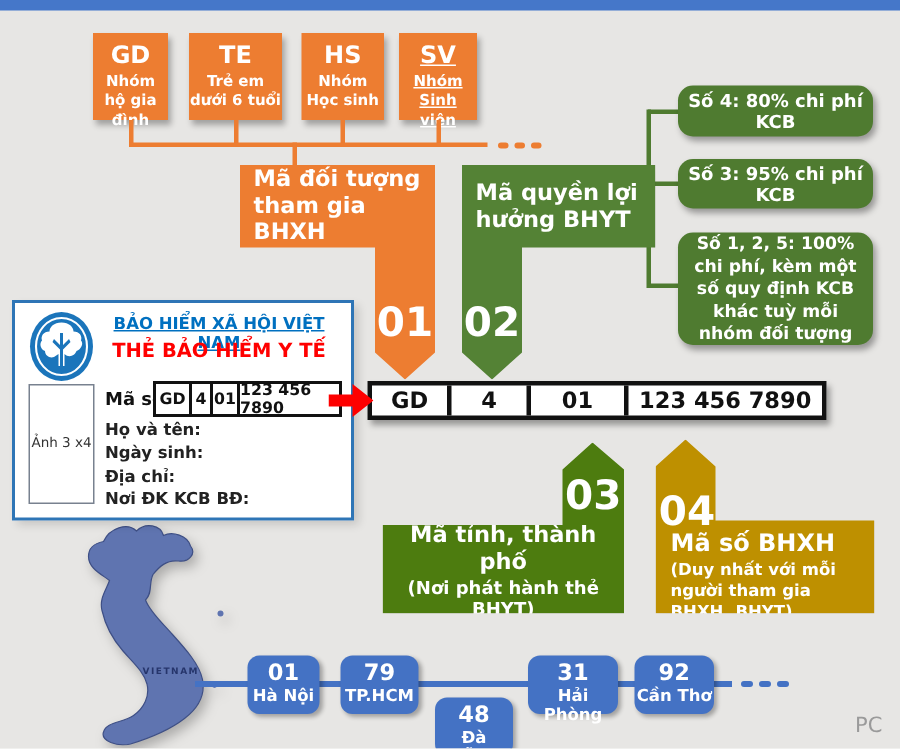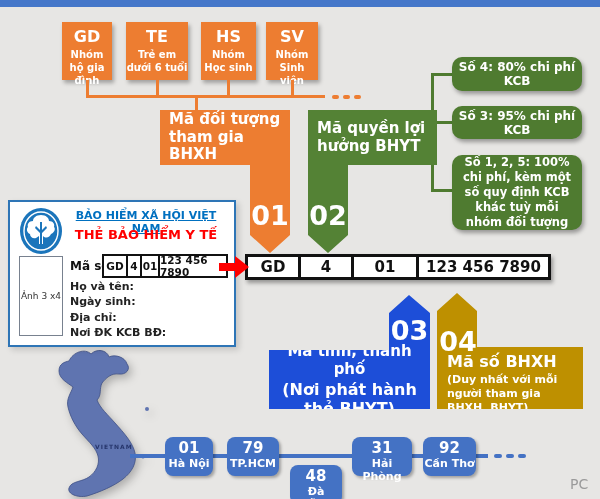--- a/index.html
+++ b/index.html
@@ -9,21 +9,21 @@
   }
   .abs{position:absolute;}
   
   .topbar{left:0;top:0;width:600px;height:7px;background:#4577c9;}
   
   .gbox{top:22px;height:58px;background:#ed7d31;color:#fff;text-align:center;
         box-shadow:2px 3px 4px rgba(0,0,0,.3);}
   .gbox .code{display:block;font-weight:bold;font-size:16px;margin-top:5px;}
   .gbox .desc{display:block;font-weight:bold;font-size:10px;line-height:1.3;margin-top:2px;}
   .g0{left:62px;width:50px;} .g1{left:126px;width:62px;}
-  .g2{left:201px;width:55px;} .g3{left:266px;width:52px;}
+  .g2{left:201px;width:55px;} .g3{left:266px;width:52px;text-decoration:underline;}
   .oline{background:#ed7d31;}
   .stub{width:3px;height:17px;top:80px;}
   .hline{left:86px;top:95px;width:239px;height:3px;}
   .dropline{left:195px;top:95px;width:3px;height:15px;}
   .odot{width:7px;height:4px;top:95px;border-radius:2px;background:#ed7d31;}
   
   .arrow01{left:160px;top:110px;width:130px;height:143px;background:#ed7d31;
     clip-path:polygon(0 0,130px 0,130px 125px,110px 143px,90px 125px,90px 55px,0 55px);
     filter:drop-shadow(2px 3px 3px rgba(0,0,0,.35));color:#fff;}
   .arrow02{left:308px;top:110px;width:129px;height:143px;background:#548235;
@@ -64,28 +64,28 @@
     line-height:15.3px;}
   
   .redarrow{left:219px;top:256px;width:30px;height:22px;z-index:4;}
   
   .codebar{left:245px;top:254px;width:306px;height:26px;background:#fff;border:3px solid #111;
     display:flex;box-sizing:border-box;box-shadow:2px 3px 4px rgba(0,0,0,.35);z-index:3;}
   .codebar .cell{display:flex;align-items:center;justify-content:center;font-weight:bold;
     font-size:15px;color:#111;border-right:3px solid #111;box-sizing:border-box;}
   .k0{width:53px;} .k1{width:53px;} .k2{width:65px;} .k3{flex:1;border-right:none !important;}
   
-  .arrow03{left:269px;top:295px;width:161px;height:114px;background:#1d4ed8;color:#fff;
+  .arrow03{left:255px;top:295px;width:161px;height:114px;background:#4d7c0f;color:#fff;
     clip-path:polygon(140px 0,161px 18px,161px 114px,0 114px,0 55px,120px 55px,120px 18px);
     filter:drop-shadow(2px 3px 3px rgba(0,0,0,.35));z-index:2;}
   .n03{left:120px;top:20px;width:41px;}
   .body03{position:absolute;left:0;top:55px;width:161px;height:59px;display:flex;
     flex-direction:column;align-items:center;justify-content:center;gap:2px;text-align:center;}
   .body03 .l1{font-weight:bold;font-size:15px;}
-  .body03 .l2{font-weight:bold;font-size:16px;}
+  .body03 .l2{font-weight:bold;font-size:12px;}
   .arrow04{left:437px;top:293px;width:146px;height:116px;background:#be9000;color:#fff;
     clip-path:polygon(20px 0,40px 18px,40px 54px,146px 54px,146px 116px,0 116px,0 18px);
     filter:drop-shadow(2px 3px 3px rgba(0,0,0,.35));z-index:2;}
   .n04{left:2px;top:33px;width:38px;}
   .body04{position:absolute;left:10px;top:59px;width:132px;text-align:left;}
   .body04 .l1{font-weight:bold;font-size:16px;}
   .body04 .l2{font-weight:bold;font-size:11px;line-height:1.25;margin-top:2px;}
   
   .bline{left:130px;top:454px;width:358px;height:4px;background:#4472c4;z-index:1;}
   .bdash{top:454px;width:8px;height:4px;background:#4472c4;border-radius:2px;z-index:1;}

